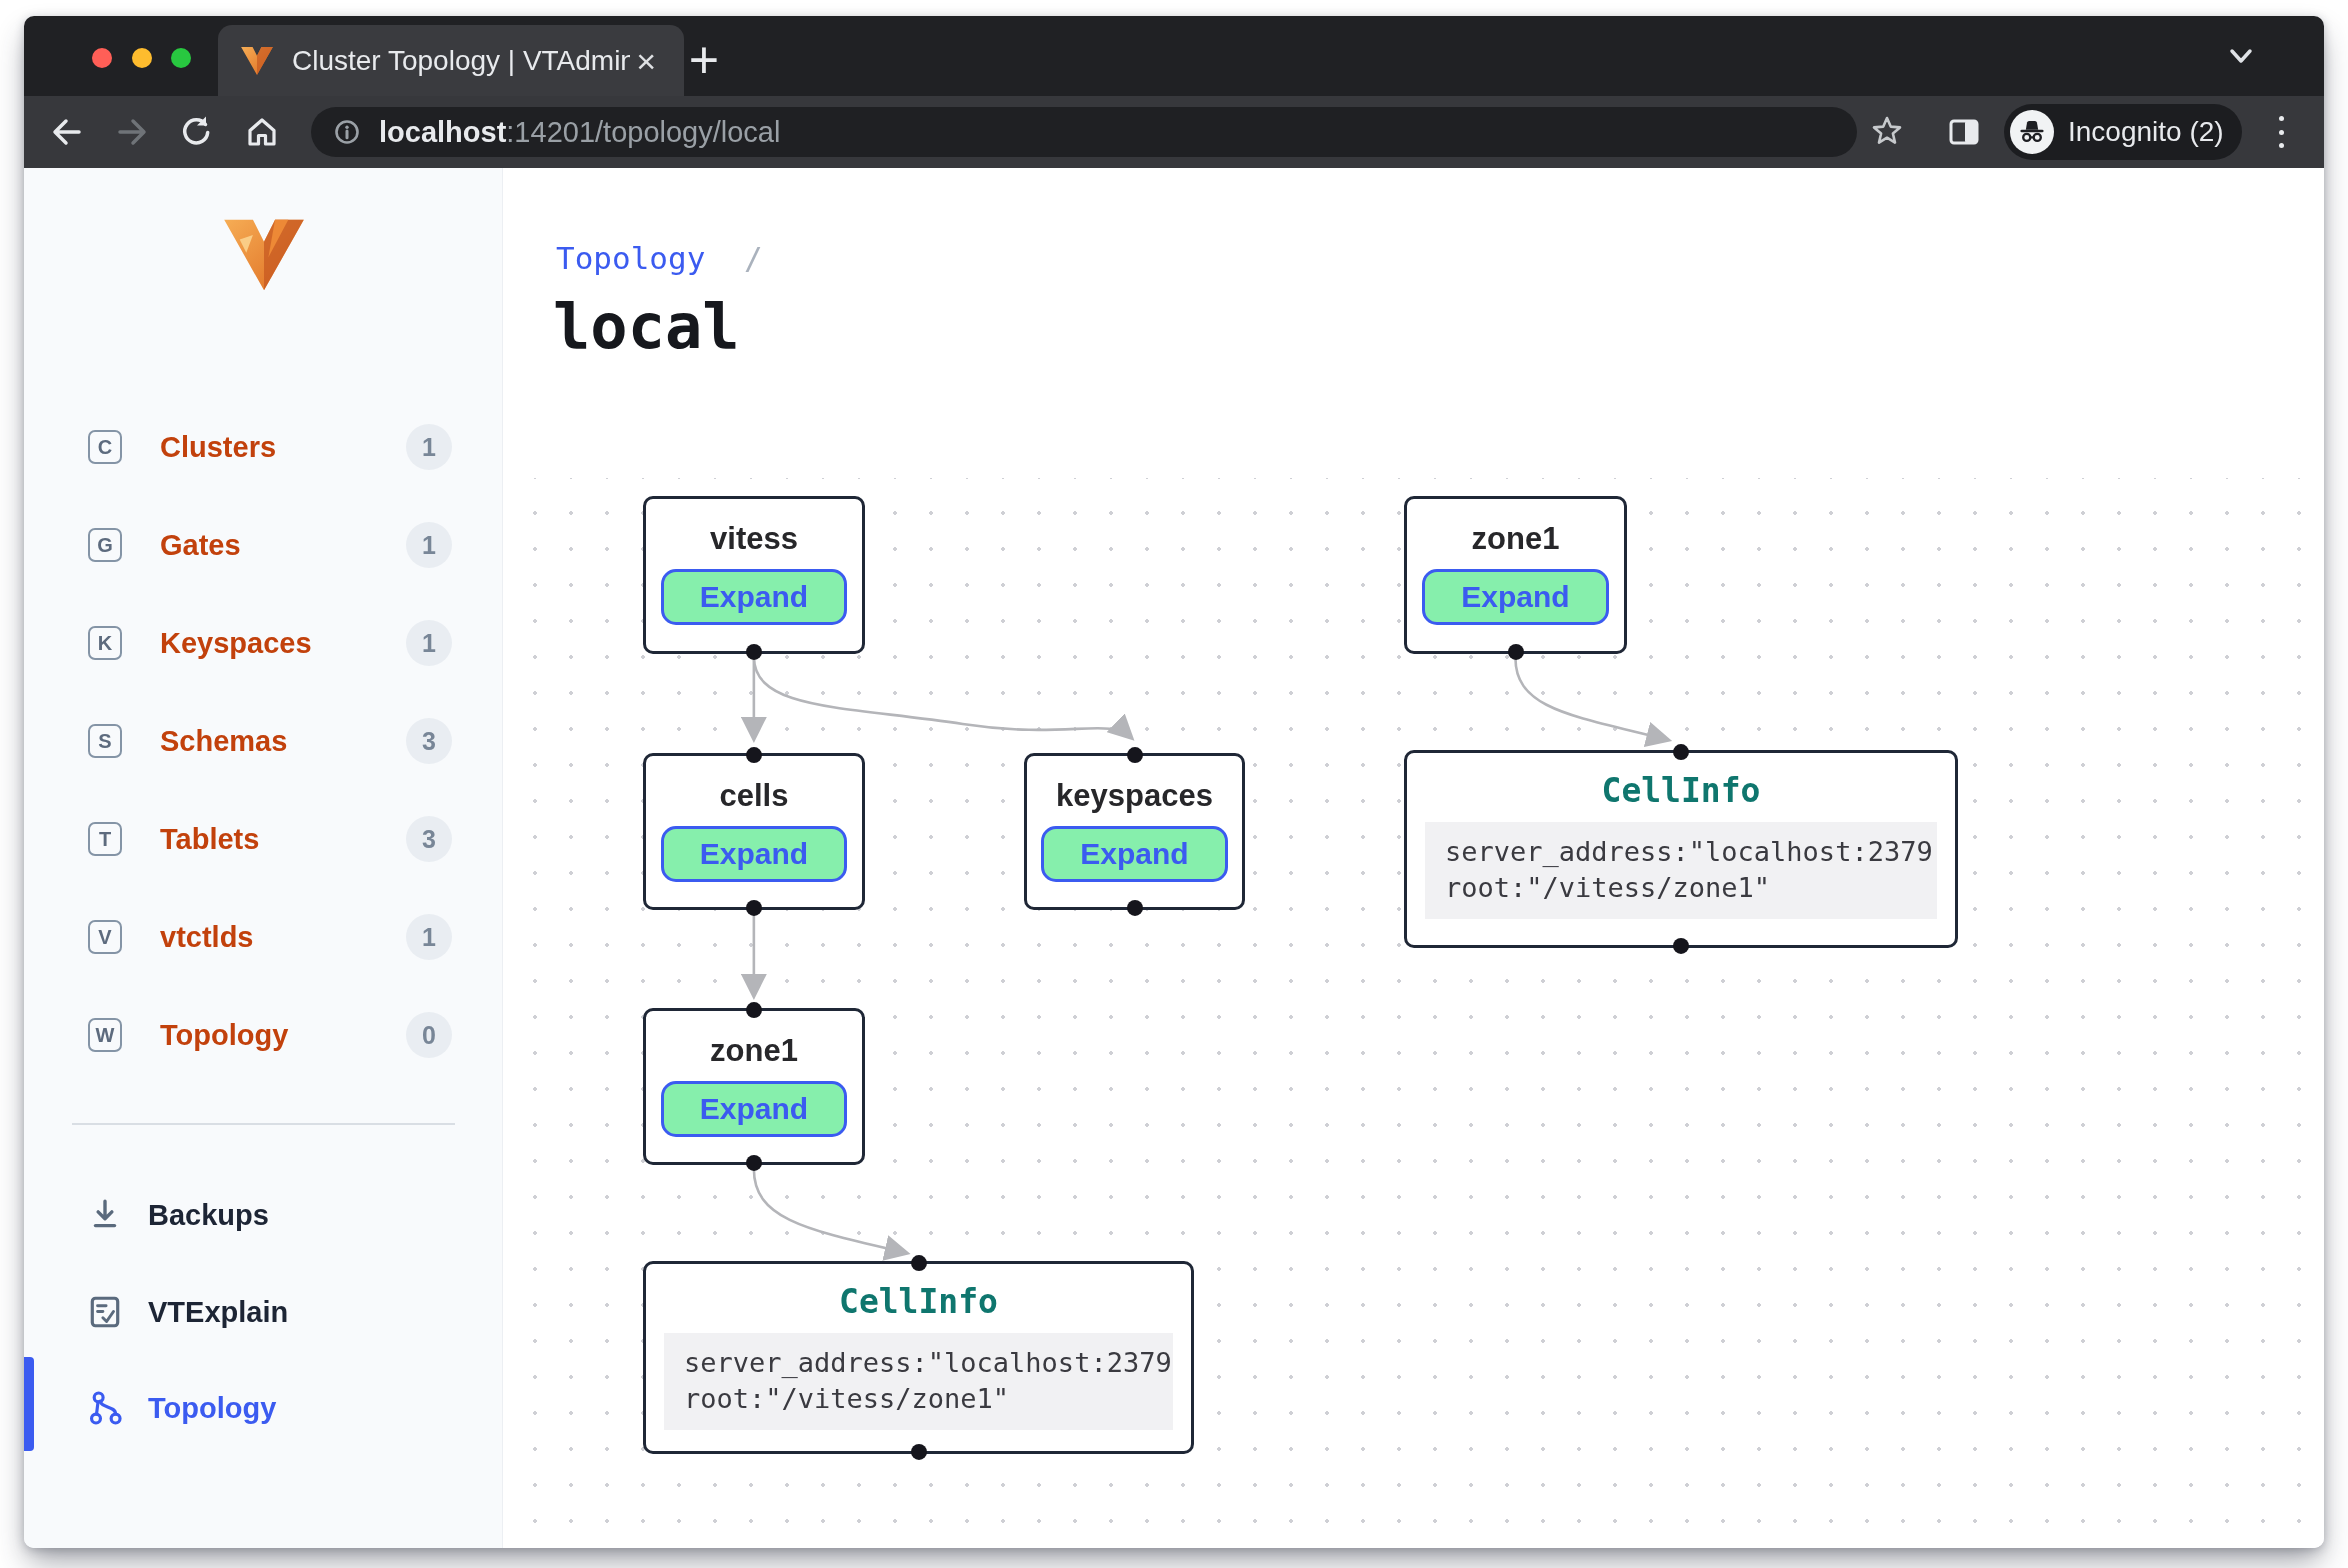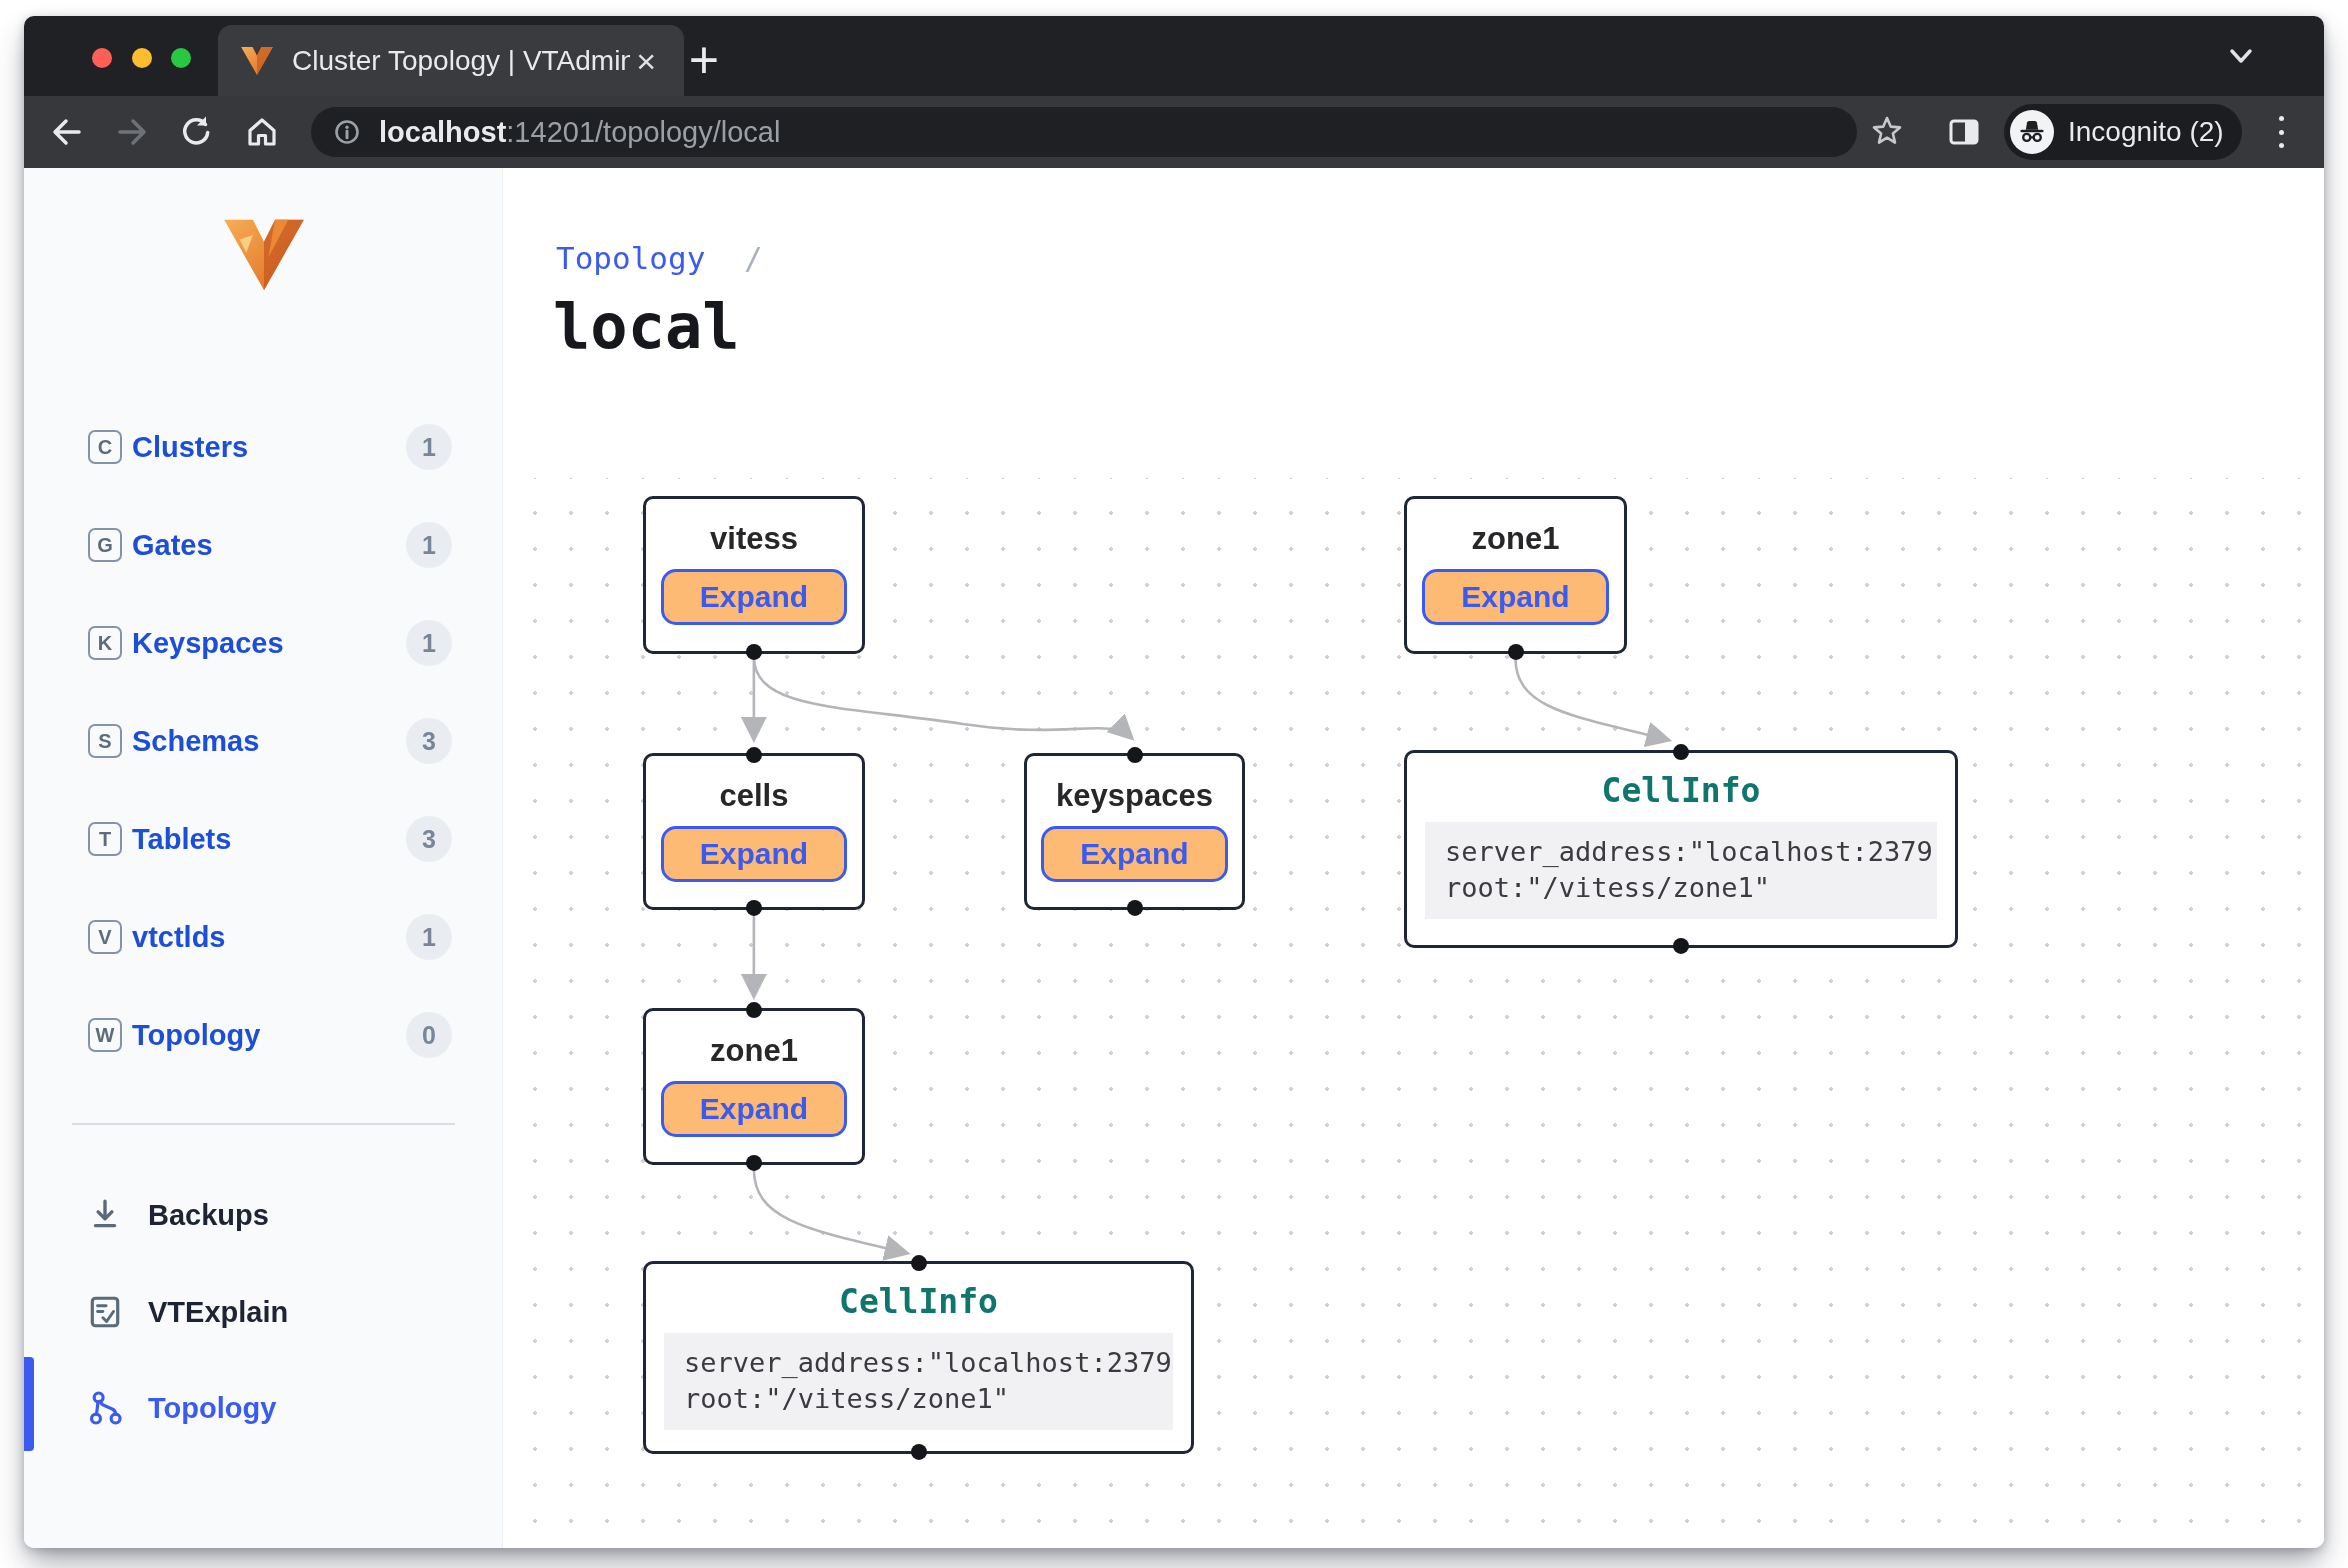--- a/index.html
+++ b/index.html
@@ -47,22 +47,22 @@
   .content{position:absolute;left:0;top:152px;right:0;bottom:0;display:flex;}
   .sidebar{position:relative;width:478px;background:#f8fafc;border-right:1px solid #eceff3;flex:none;}
   .main{position:relative;flex:1;background:#fff;overflow:hidden;}
 
   
   .logo{position:absolute;left:198px;top:48px;}
   .nav-item{position:absolute;left:0;width:100%;height:64px;cursor:pointer;}
   .nav-iconbox{position:absolute;left:64px;top:15px;width:34px;height:34px;border:2.5px solid #8494a6;
     border-radius:7px;box-sizing:border-box;display:flex;align-items:center;justify-content:center;
     color:#5d6b7e;font-size:20px;font-weight:600;}
-  .nav-label{position:absolute;left:108px;top:50%;transform:translateY(-50%);
-    font-size:29px;font-weight:700;color:#1d4ed8;}
+  .nav-label{position:absolute;left:136px;top:50%;transform:translateY(-50%);
+    font-size:29px;font-weight:700;color:#c2410c;}
   .nav-badge{position:absolute;left:382px;top:9px;width:46px;height:46px;border-radius:50%;
     background:#e9edf2;display:flex;align-items:center;justify-content:center;
     font-size:25px;font-weight:700;color:#788697;}
   .divider{position:absolute;left:48px;top:955px;width:383px;height:2px;background:#d9dee4;}
   .tool-item{position:absolute;left:0;width:100%;height:64px;cursor:pointer;padding-left:32px;}
   .tool-icon{position:absolute;left:64px;top:14px;}
   .tool-label{position:absolute;left:124px;top:50%;transform:translateY(-50%);
     font-size:29px;font-weight:700;color:#1d2535;}
   .tool-item.active .tool-label{color:#3b5bf0;}
   .active-bar{position:absolute;left:0;top:1189px;width:10px;height:94px;background:#3b5bf0;
@@ -74,21 +74,21 @@
   .crumb-sep{color:#aab2bd;margin-left:20px;}
   .page-title{position:absolute;left:50px;top:122px;font-size:62px;font-weight:bold;color:#16181d;}
   .canvas{position:absolute;left:0;top:310px;right:0;bottom:0;
     background-image:radial-gradient(circle,#cfd0d5 1.8px,transparent 1.9px);
     background-size:36px 36px;background-position:14px 17px;}
   .edges{position:absolute;left:0;top:0;width:100%;height:100%;}
 
   .node{position:absolute;background:#fff;border:3px solid #1f2736;border-radius:10px;
     box-sizing:border-box;display:flex;flex-direction:column;align-items:center;cursor:grab;}
   .node-title{font-size:31px;font-weight:700;color:#27272a;margin-top:22px;}
-  .expand-btn{margin-top:12px;border:3px solid #3b5bf0;color:#3b5bf0;background:#fdba74;
+  .expand-btn{margin-top:12px;border:3px solid #3b5bf0;color:#3b5bf0;background:#86efac;
     border-radius:15px;font-size:30px;font-weight:700;padding:7px 36px;
     font-family:"Liberation Sans",sans-serif;cursor:pointer;line-height:1.2;}
   .cell-title{font-size:33px;font-weight:bold;color:#0f766e;margin-top:18px;}
   .codeblock{margin-top:12px;background:#f1f1f3;padding:12px 20px;box-sizing:border-box;
     width:calc(100% - 36px);font-size:27px;color:#3a3a40;line-height:1.35;white-space:nowrap;overflow:hidden;}
   .handle{position:absolute;left:50%;width:16px;height:16px;border-radius:50%;background:#15151c;}
   .handle.top{top:0;transform:translate(-50%,-56%);}
   .handle.bottom{bottom:0;transform:translate(-50%,56%);}
 
   svg{display:block;}

